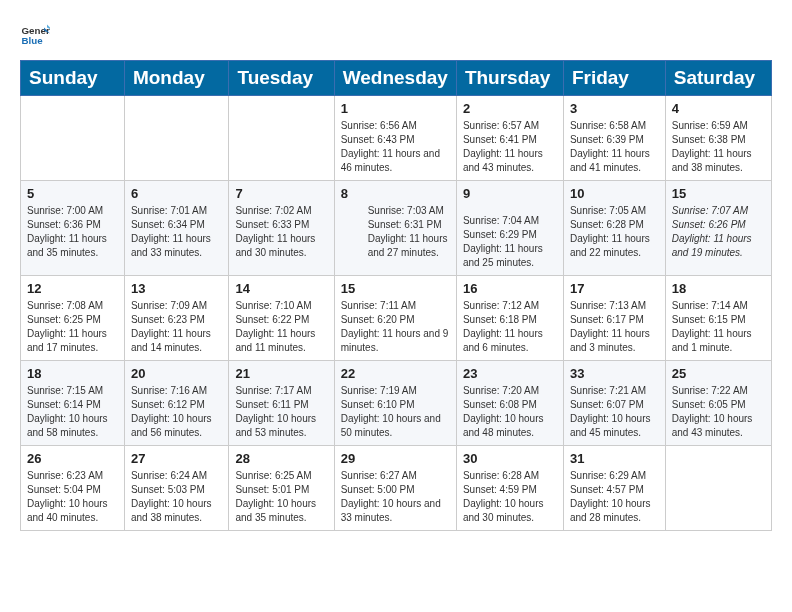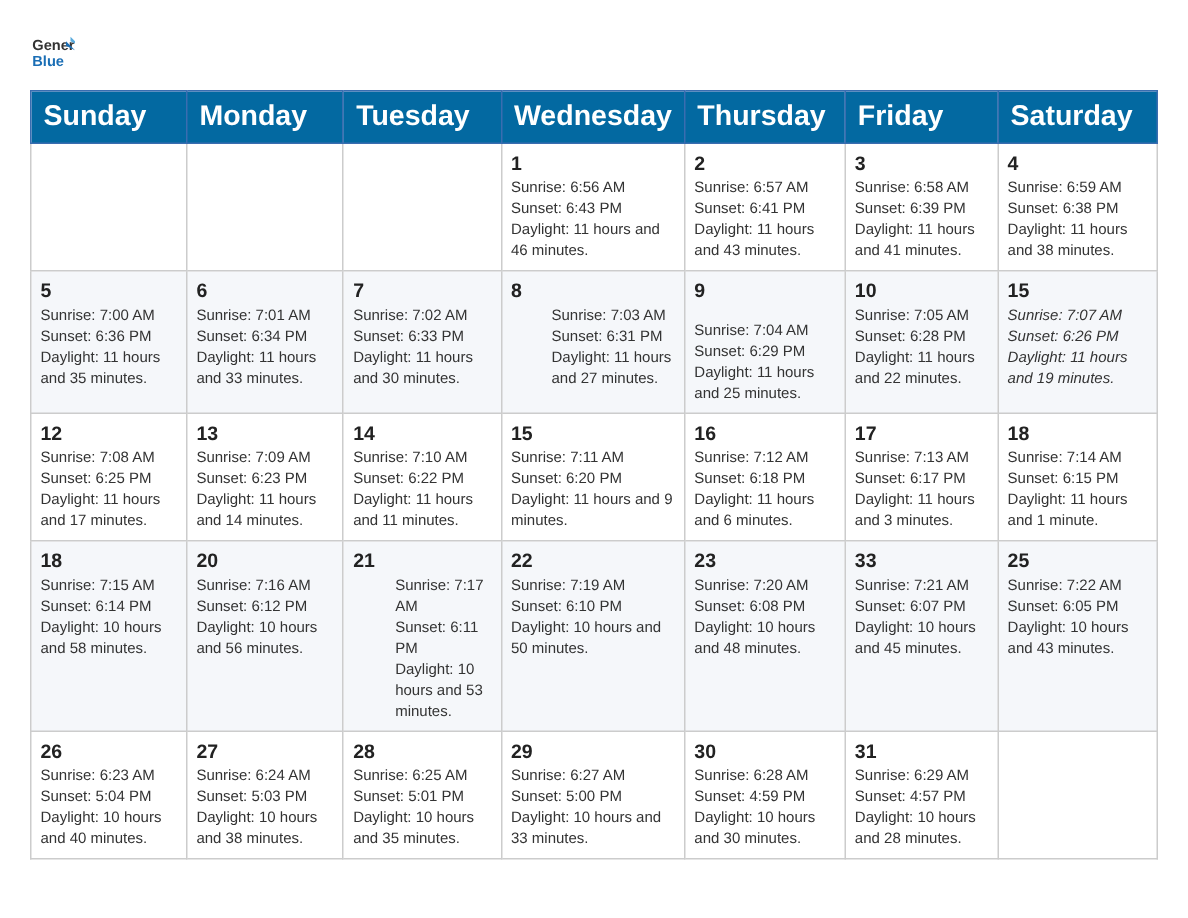--- a/index.html
+++ b/index.html
@@ -234,21 +234,21 @@
 Daylight: 10 hours and 58 minutes.</div>
         </td>
         <td>
           <div class="day-number">20</div>
           <div class="day-info" style="white-space: pre-line;">Sunrise: 7:16 AM
 Sunset: 6:12 PM
 Daylight: 10 hours and 56 minutes.</div>
         </td>
         <td>
           <div class="day-number">21</div>
-          <div class="day-info" style="white-space: pre-line; margin-left: 28px;">Sunrise: 7:17 AM
+          <div class="day-info" style="white-space: pre-line;">Sunrise: 7:17 AM
 Sunset: 6:11 PM
 Daylight: 10 hours and 53 minutes.</div>
         </td>
         <td>
           <div class="day-number">22</div>
           <div class="day-info" style="white-space: pre-line;">Sunrise: 7:19 AM
 Sunset: 6:10 PM
 Daylight: 10 hours and 50 minutes.</div>
         </td>
         <td>

